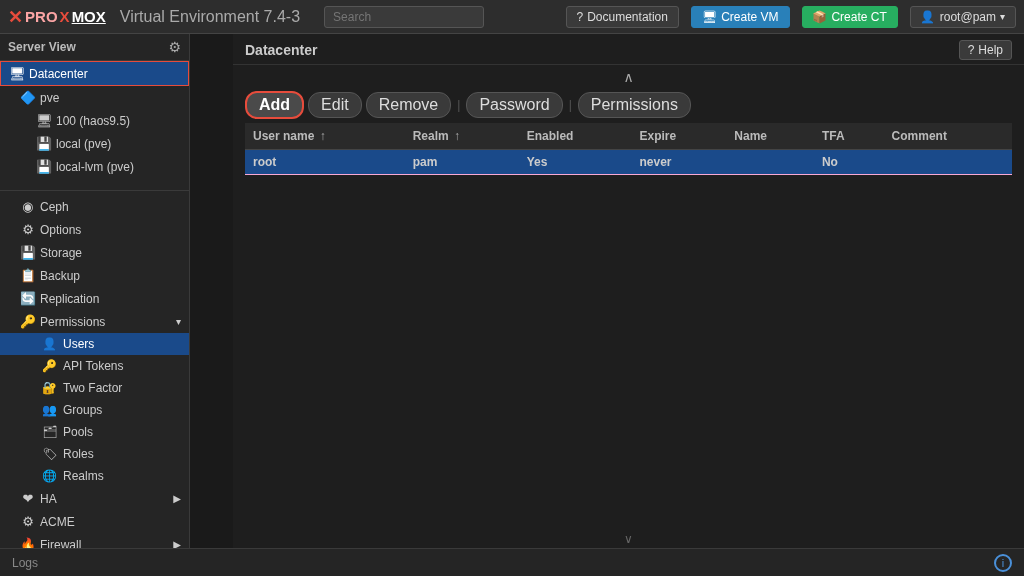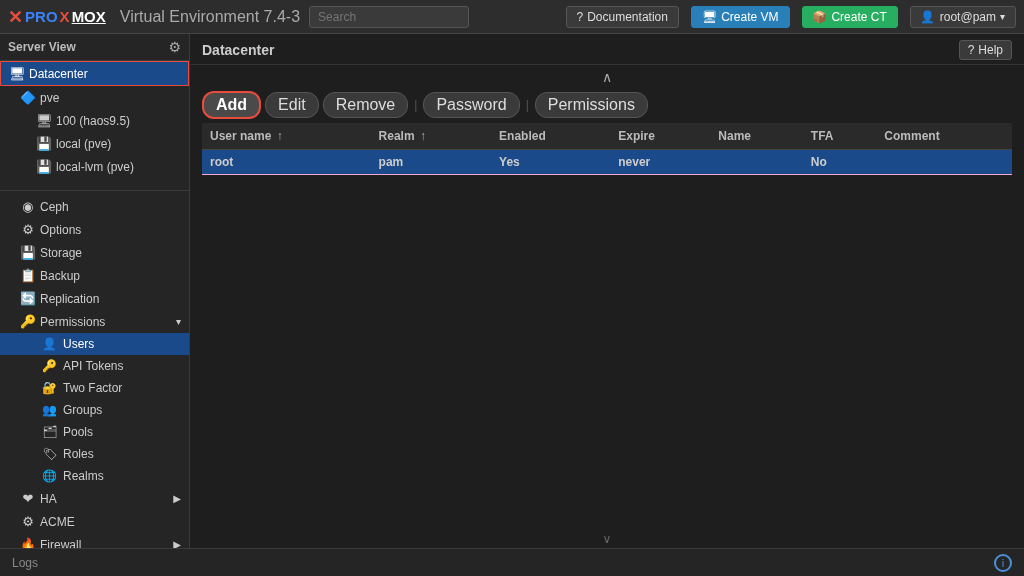--- a/index.html
+++ b/index.html
@@ -27,34 +27,34 @@
       flex-shrink: 0;
     }
     #logo {
       display: flex;
       align-items: center;
       gap: 2px;
       font-weight: bold;
       font-size: 15px;
     }
     .logo-x { color: #e74c3c; font-size: 18px; font-weight: bold; }
-    .logo-pro { color: #3b82f6; }
+    .logo-pro { color: #fca5a5; }
     .logo-ox { color: #e74c3c; }
     .logo-mox { color: #fff; text-decoration: underline; }
     #app-title { color: #aaa; font-size: 16px; margin-left: 6px; }
 
     #search-box {
       background: #3a3a3a;
       border: 1px solid #555;
       border-radius: 3px;
       color: #ccc;
       padding: 3px 8px;
       font-size: 12px;
       width: 160px;
-      margin-left: 1px;
+      margin-left: 16px;
     }
 
     .topbar-btn {
       display: flex;
       align-items: center;
       gap: 4px;
       padding: 3px 10px;
       border-radius: 3px;
       border: 1px solid #555;
       cursor: pointer;
@@ -68,20 +68,21 @@
     .btn-doc { background: #3a3a3a; }
     .btn-vm { background: #2980b9; border-color: #2980b9; color: #fff; }
     .btn-ct { background: #27ae60; border-color: #27ae60; color: #fff; }
     .btn-user { background: #3a3a3a; }
 
     
     #main {
       display: flex;
       flex: 1;
       overflow: hidden;
+      gap: 43px;
     }
 
     
     #sidebar {
       width: 190px;
       background: #252525;
       border-right: 1px solid #3a3a3a;
       display: flex;
       flex-direction: column;
       flex-shrink: 0;

